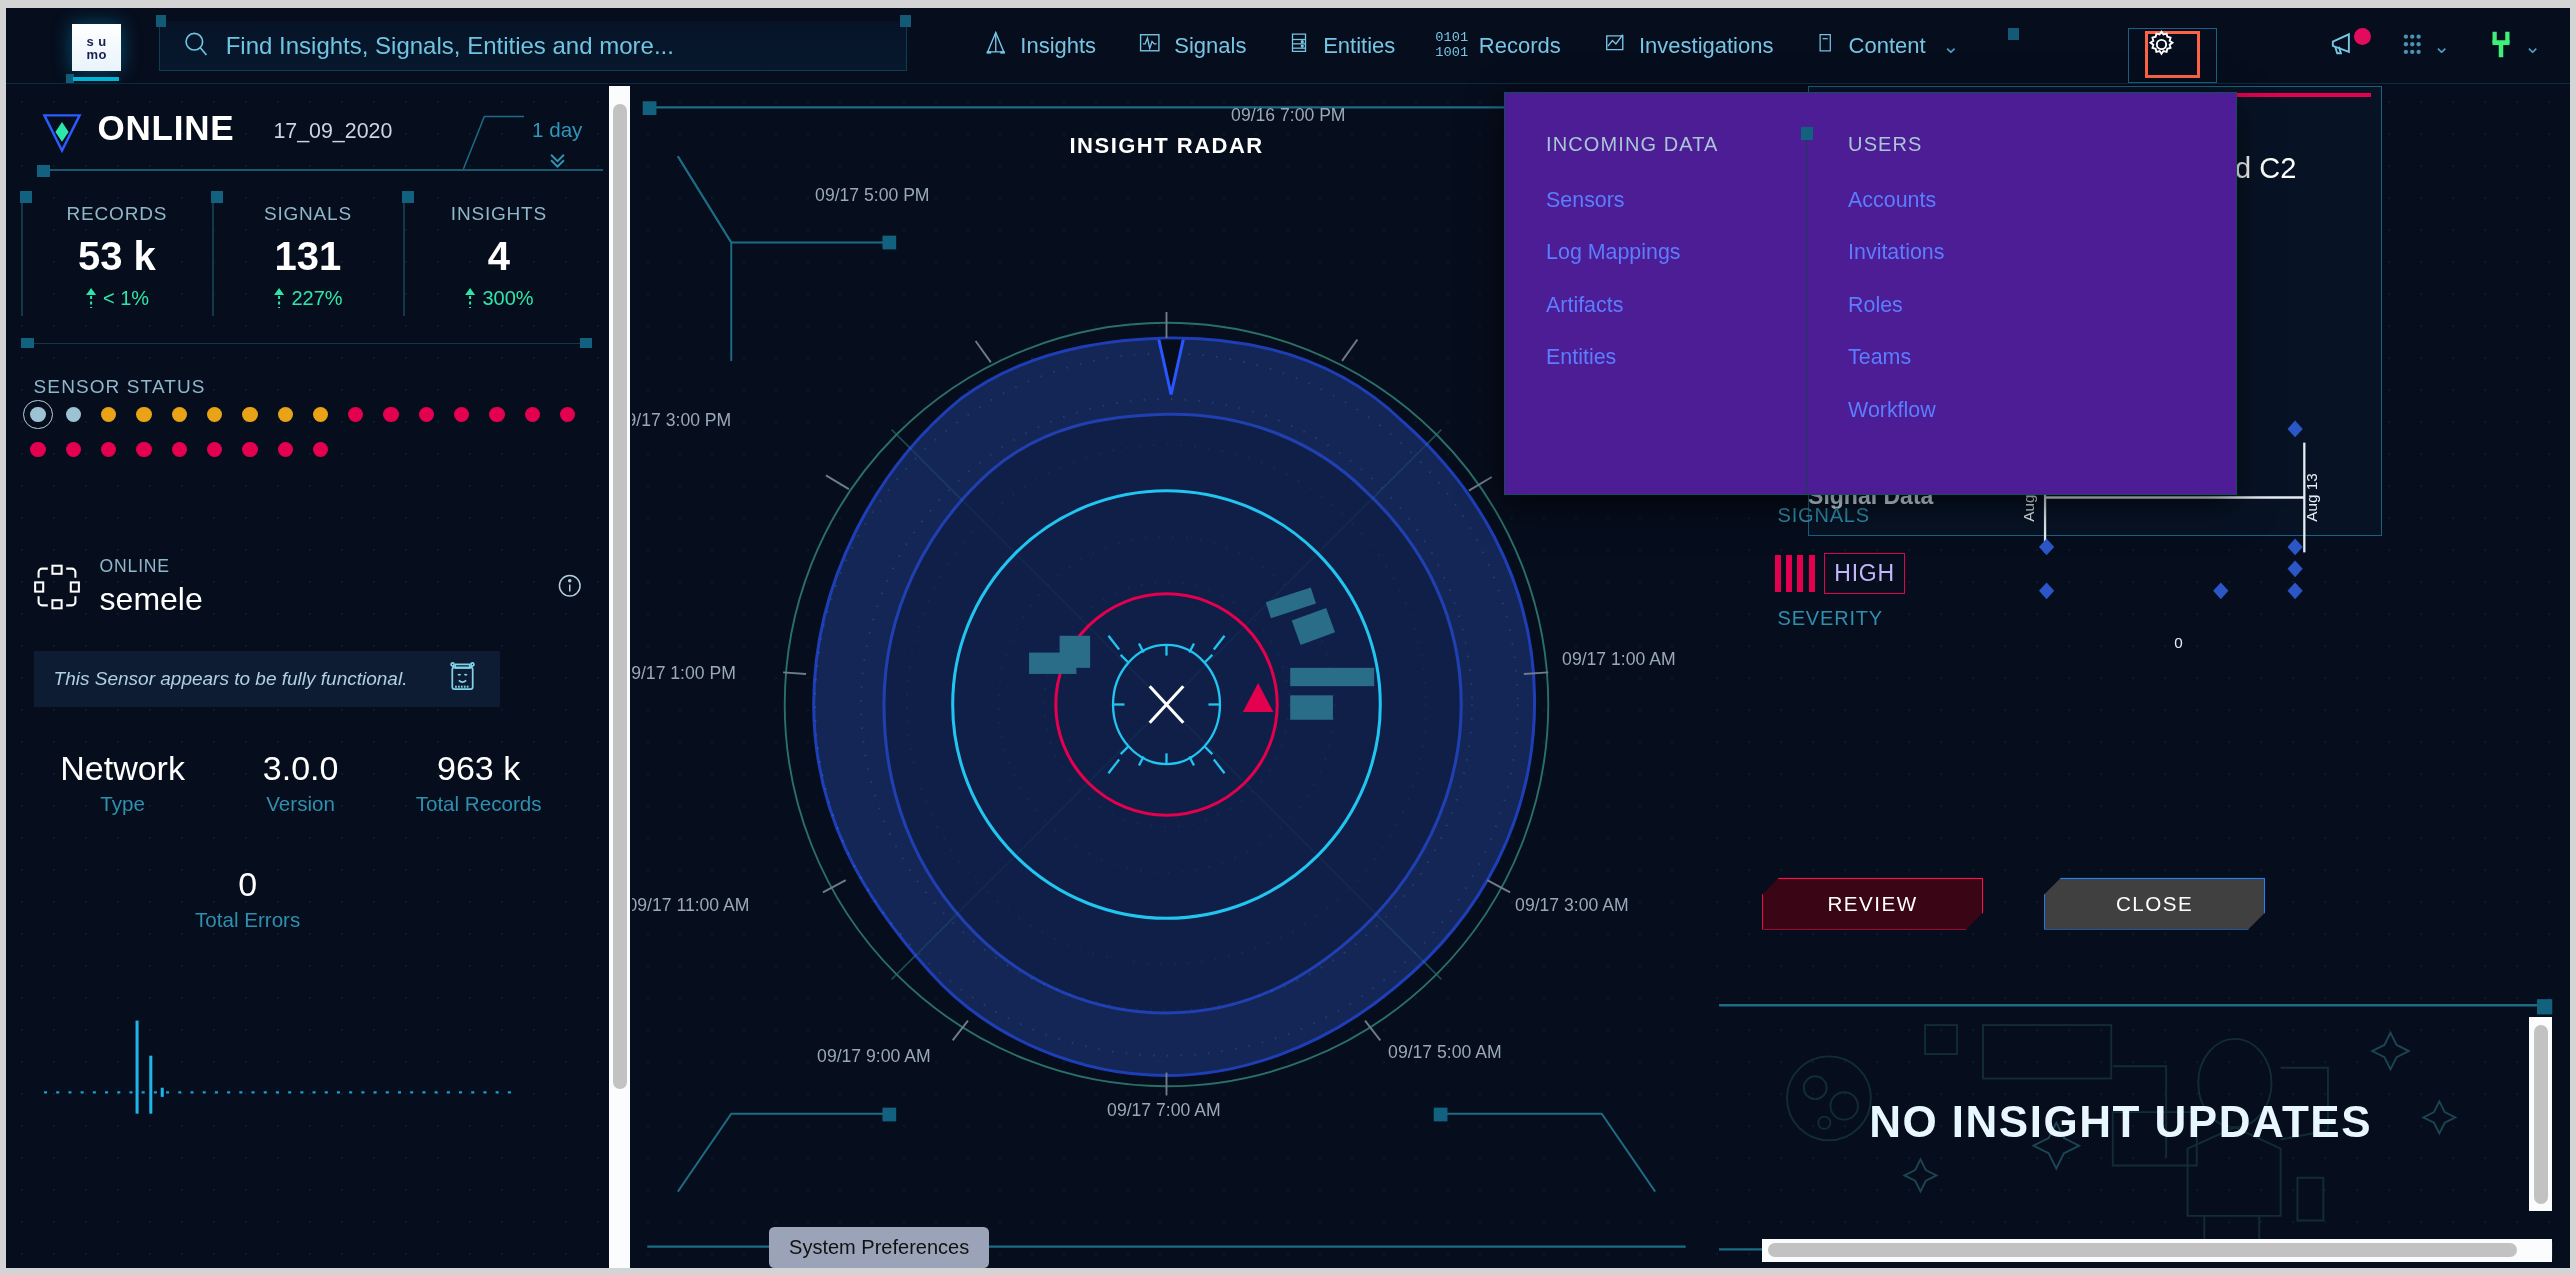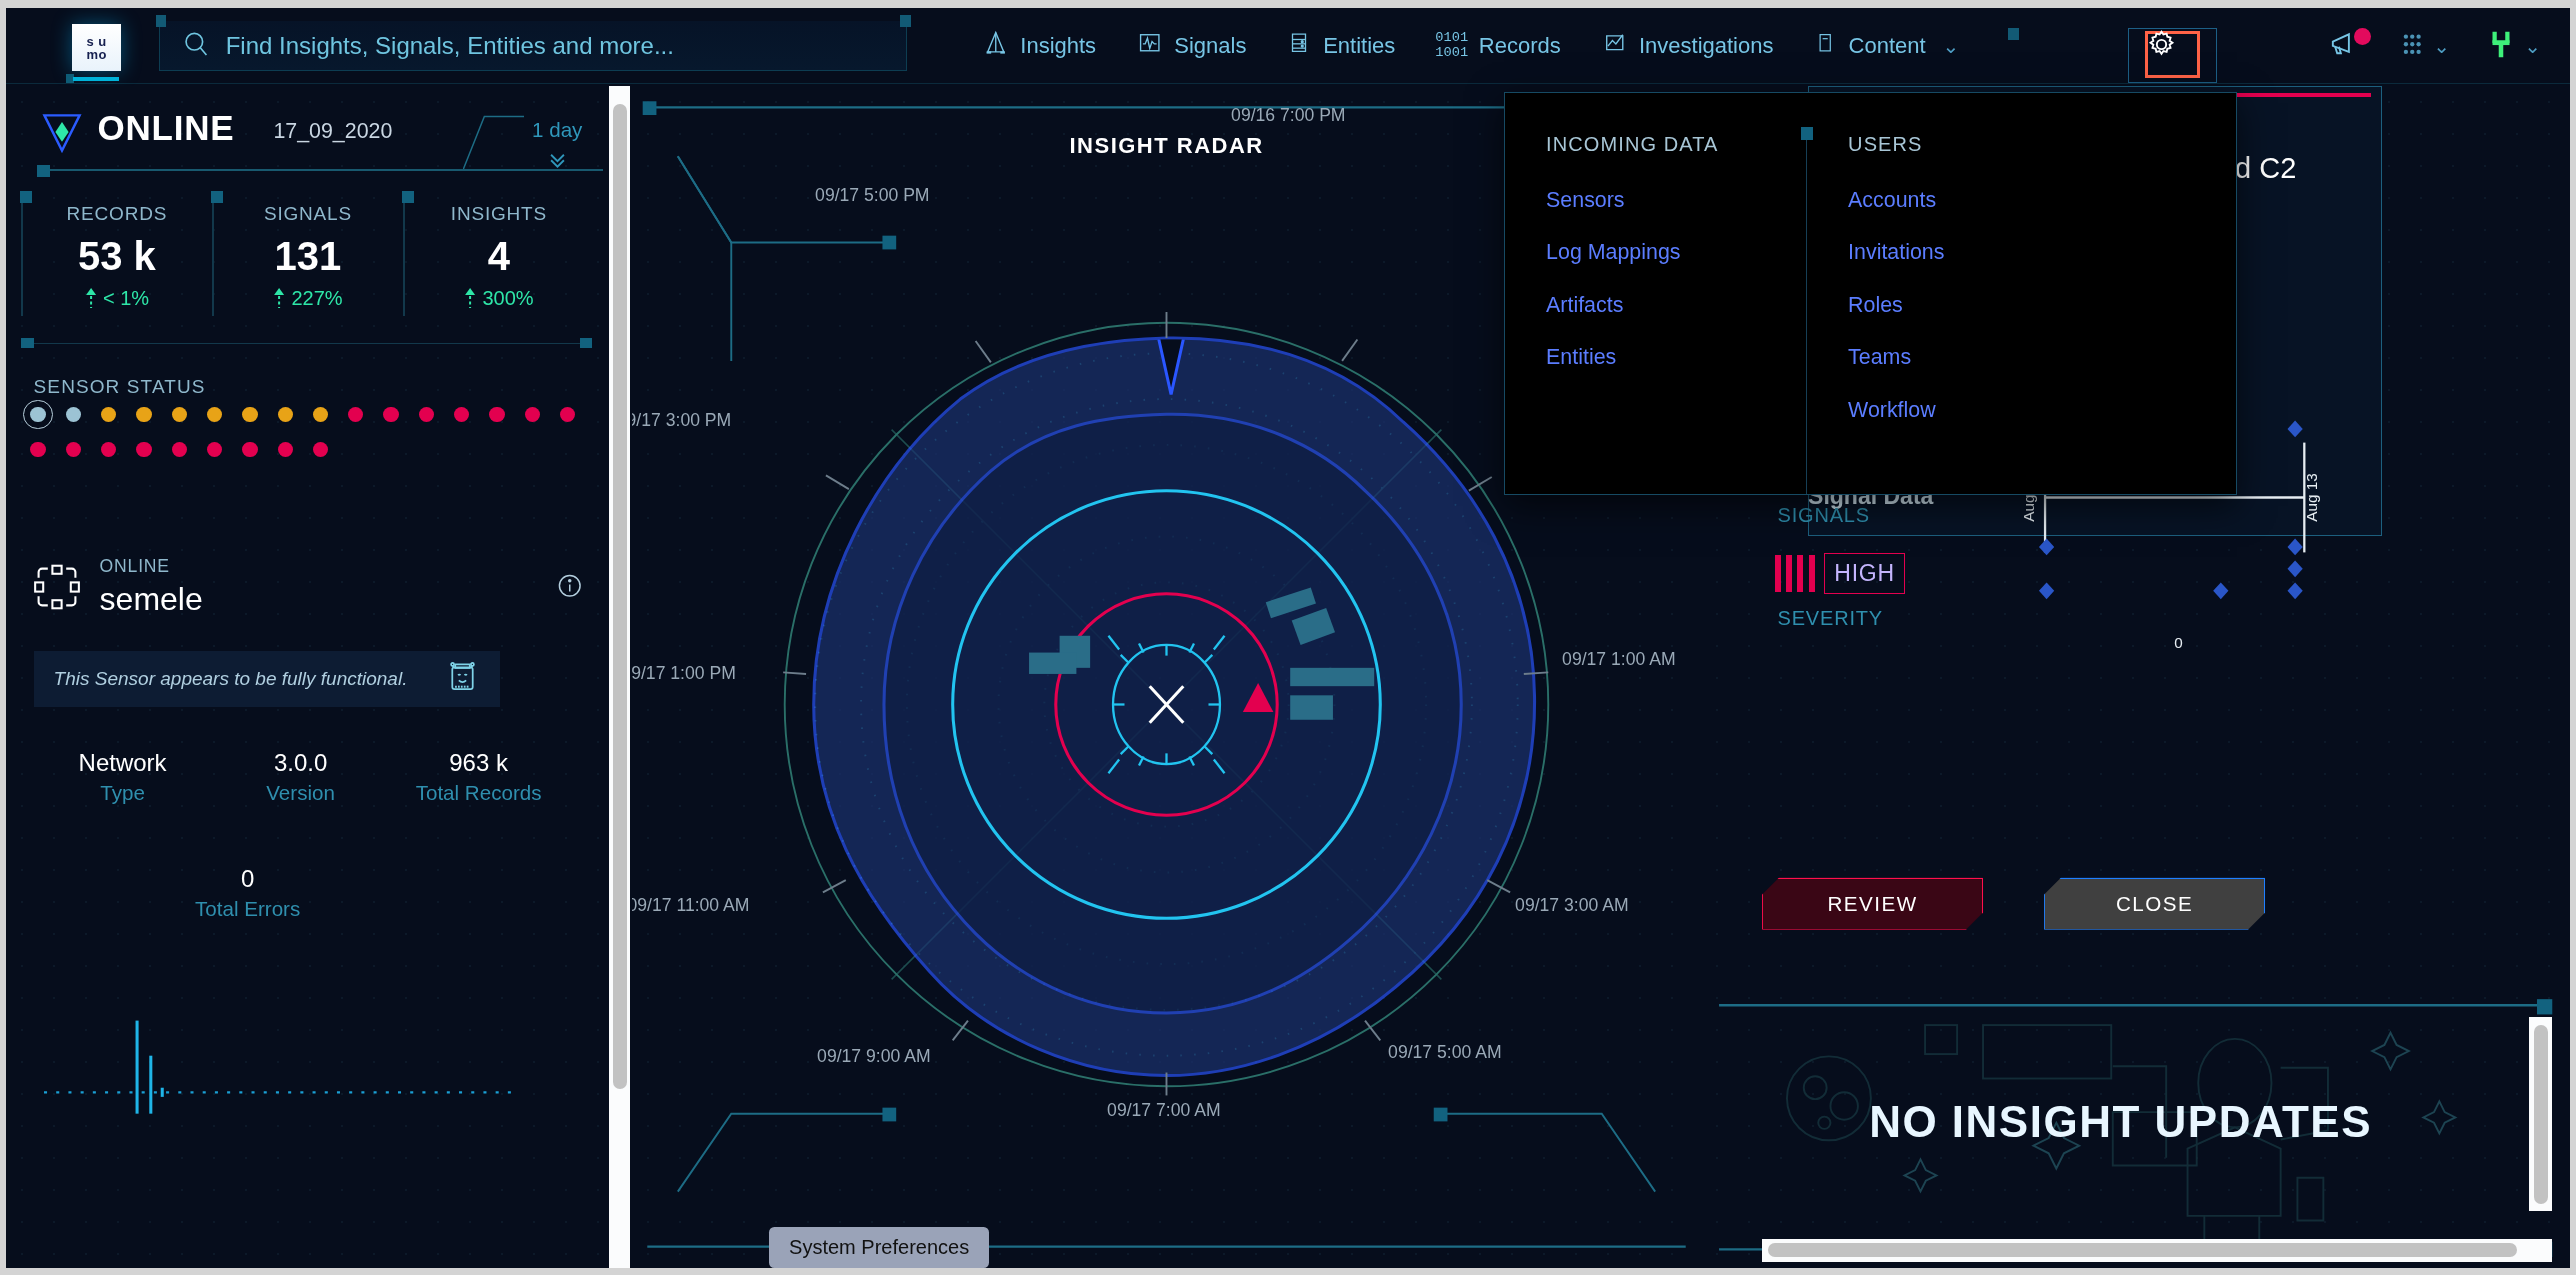--- a/index.html
+++ b/index.html
@@ -121,21 +121,21 @@
   .note {
     position: absolute; left: 27.5px; top: 565px; width: 466px; height: 56px;
     background: #0d1c33; display: flex; align-items: center; padding: 0 20px;
   }
   .note-text { color: #b0cfe0; font-size: 19px; font-style: italic; }
   .note-bot { margin-left: auto; }
 
   .meta1 { position: absolute; left: 27.5px; top: 663px; width: 534px; display:flex; }
   .meta2 { position: absolute; left: 27.5px; top: 779px; width: 428px; display:flex; }
   .metacell { flex: 1; text-align: center; }
-  .meta-val { color: #fff; font-size: 24px; }
+  .meta-val { color: #fff; font-size: 34px; }
   .meta-lbl { color: #2f8fae; font-size: 20.6px; margin-top: 4.6px; }
 
   .spark { position: absolute; left: 38px; top: 916px; width: 473px; height: 115px; }
 
   
   .lp-scroll { position: absolute; left: 603px; top: 78px; width: 21.4px; height: 1182px; background: #fbfcfd; }
   .lp-thumb { position: absolute; left: 607px; top: 96px; width: 13.7px; height: 985px; border-radius: 6.9px; background: #c2c2c2; }
 
   
   .radar { position: absolute; left: 626px; top: 78px; width: 1069px; height: 1182px; overflow: hidden; }
@@ -181,21 +181,21 @@
   .empty-wrap { position: absolute; left: 1710px; top: 982px; width: 847px; height: 275px; }
   .empty-text { position: absolute; left: 0; right: 38px; top: 107px; text-align: center; color: #e8f6ff; font-size: 44px; font-weight: 700; letter-spacing: 1.5px; }
   .empty-vtrack { position: absolute; right: 10.7px; top: 27.5px; width: 23px; height: 194px; background: #fbfcfd; }
   .empty-vthumb { position: absolute; right: 15.3px; top: 35px; width: 13.7px; height: 179px; border-radius: 6.9px; background: #c2c2c2; }
   .empty-htrack { position: absolute; left: 46px; right: 10.7px; bottom: 3.1px; height: 23px; background: #fbfcfd; }
   .empty-hthumb { position: absolute; left: 52px; right: 46px; bottom: 7.6px; height: 13.7px; border-radius: 6.9px; background: #c2c2c2; }
 
   
   .menu {
     position: absolute; left: 1498px; top: 84px; width: 733px; height: 403px;
-    background: #000000; border: 0.8px solid #164a63; z-index: 50;
+    background: #4c1d95; border: 0.8px solid #164a63; z-index: 50;
     box-shadow: 0 10.7px 34px rgba(0,0,0,.6);
   }
   .menu-cols { display: flex; height: 100%; padding: 40px 0 0 41px; }
   .menu-col { width: 260px; position: relative; }
   .menu-col + .menu-col { border-left: 0.8px solid #163f56; padding-left: 41px; }
   .menu-col + .menu-col:before { content:""; position: absolute; left: -6.1px; top: -6.1px; width: 12.2px; height: 13.7px; background: #12627f; }
   .menu-head { color: #a8c6d6; font-size: 20px; letter-spacing: 1.1px; margin-bottom: 32px; }
   .menu-item { color: #5b7dff; font-size: 21.4px; margin-bottom: 27.5px; cursor: pointer; display: inline-block; }
   .menu-item.hl { border: 3.1px solid #ff6347; padding: 4.6px 9.2px; margin-left: -9.2px; }
 

